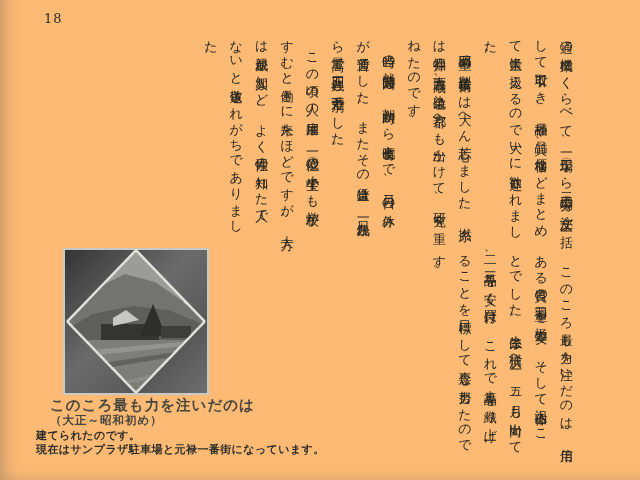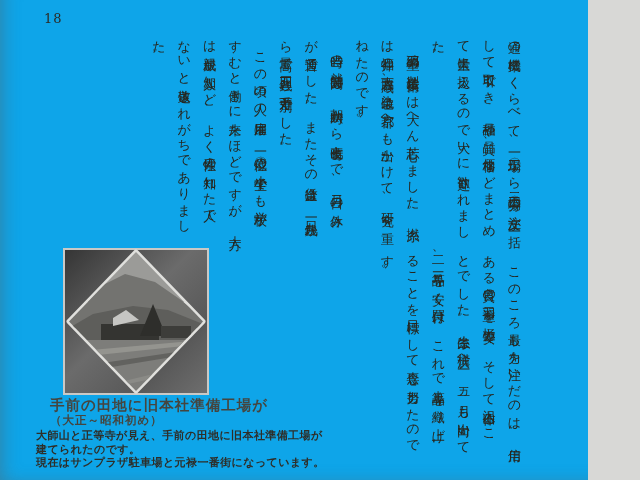--- a/index.html
+++ b/index.html
@@ -2,22 +2,22 @@
 <html><head>
 <meta charset="utf-8">
 <style>
   html,body{margin:0;padding:0;}
   body{
     width:640px;height:480px;
     font-family:"DejaVu Serif", serif;
     background:#d8d8d6;
   }
   .page{
-    position:relative;width:588px;height:480px;overflow:hidden;
-    background:#0ea5e9;
+    position:relative;width:640px;height:480px;overflow:hidden;
+    background:#fdba74;
     box-shadow:inset 14px -8px 18px -12px rgba(90,90,88,.45);
   }
   .pageno{
     position:absolute;left:44px;top:11px;
     font-size:13px;color:#2b2b26;letter-spacing:1px;
   }
   .vtext{
     writing-mode:vertical-rl;
     font-family:"DejaVu Serif", serif;
     font-size:13px;
@@ -105,22 +105,21 @@
       <polygon points="50,70 63,62 76,72 50,78" fill="#c6c6c3"></polygon>
       <rect x="98" y="78" width="30" height="12" fill="#3d3d3a"></rect>
 
       <rect x="6" y="92" width="134" height="52" fill="#7d7d7a"></rect>
       <polygon points="6,104 140,92 140,96 6,110" fill="#94948f"></polygon>
       <polygon points="6,120 140,100 140,104 6,126" fill="#62625f"></polygon>
       <polygon points="20,143 140,114 140,120 32,143" fill="#8a8a86"></polygon>
     </g>
   </svg>
 
-  <div class="cap-title">手前の田地に旧本社準備工場が</div>
+  <div class="cap-title">このころ最も力を注いだのは</div>
   <div class="cap-period">（大正～昭和初め）</div>
 
   <div class="photo-desc">
-    <div>大師山と正等寺が見え、手前の田地に旧本社準備工場が</div>
     <div>建てられたのです。</div>
     <div>現在はサンプラザ駐車場と元禄一番街になっています。</div>
   </div>
 
 </div>
 
 </body></html>

